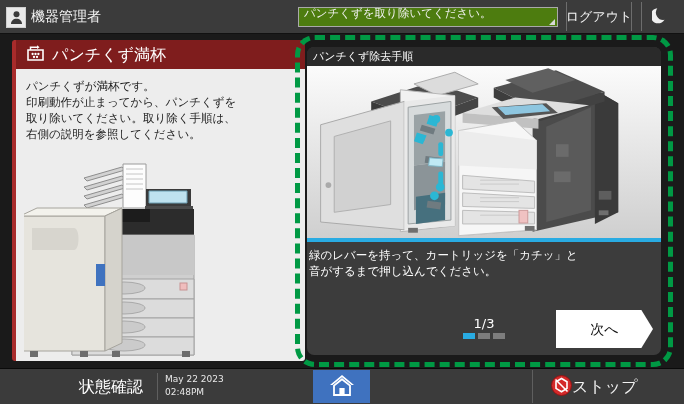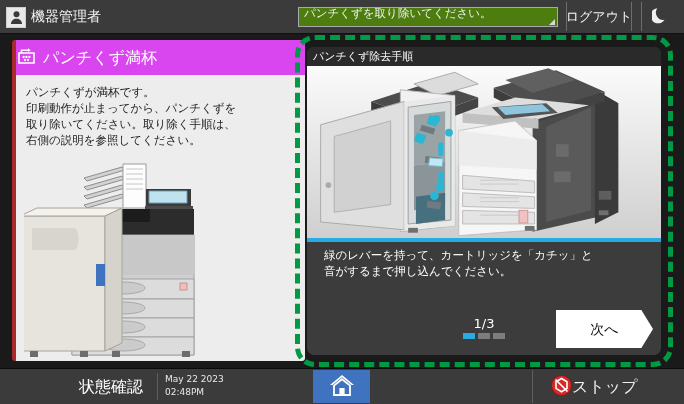--- a/index.html
+++ b/index.html
@@ -34,38 +34,38 @@
             display:flex;align-items:center;justify-content:center;cursor:pointer;
             border-left:1px solid #6d6d6d;box-sizing:border-box;}
 
   
   .main{position:absolute;left:0;top:35px;width:684px;height:334px;background:#1a1a1a;}
 
   
   .err-card{position:absolute;left:12px;top:5px;width:293px;height:321px;
             background:#ededed;border-radius:3px;overflow:hidden;
             border-left:4px solid #a82b2b;box-sizing:border-box;}
-  .err-title{height:35px;background:#d946ef;display:flex;align-items:center;gap:7px;padding-left:1px;
+  .err-title{height:29px;background:#7f1d1d;display:flex;align-items:center;gap:7px;padding-left:10px;
              box-sizing:border-box;}
   .err-title .tlabel{color:#fff;font-size:16px;line-height:1;white-space:nowrap;}
   .err-body{padding:9px 10px 0 10px;}
   .err-body p{margin:0;color:#1d1d1d;font-size:11.5px;line-height:16px;white-space:pre-line;}
 
   .printer-left{position:absolute;left:8px;bottom:0px;width:283px;height:200px;}
 
   
   .guide-wrap{position:absolute;left:295px;top:0px;width:378px;height:332px;
               border:5px dashed #009944;border-radius:20px;box-sizing:border-box;
               padding:7px;}
   .guide{position:relative;width:100%;height:100%;background:#3c3c3c;border-radius:7px;overflow:hidden;}
   .guide-head{height:19px;background:#2a2a2a;display:flex;align-items:center;padding-left:6px;box-sizing:border-box;}
   .guide-head span{color:#fff;font-size:11px;line-height:1;white-space:nowrap;}
   .guide-img{position:relative;height:172px;background:linear-gradient(#fbfbfb,#cfcfcf);overflow:hidden;}
   .guide-imgbar{height:4px;background:#29abe2;}
-  .guide-text{padding:5px 7px 0 17px;}
+  .guide-text{padding:5px 7px 0 2px;}
   .guide-text p{margin:0;color:#fff;font-size:11.5px;line-height:16px;white-space:pre-line;}
 
   .guide-foot{position:absolute;left:0;bottom:0;width:100%;height:46px;}
   .pager{position:absolute;left:0;right:0;top:2px;display:flex;flex-direction:column;
          align-items:center;gap:3px;}
   .pager-num{color:#fff;font-size:13px;line-height:1;margin-top:6px;}
   .dots{display:flex;gap:3px;}
   .dot{width:12px;height:6px;background:#7d7d7d;}
   .dot.on{background:#29abe2;}
   .next-btn{position:absolute;right:8px;top:1px;width:97px;height:38px;background:#fff;

